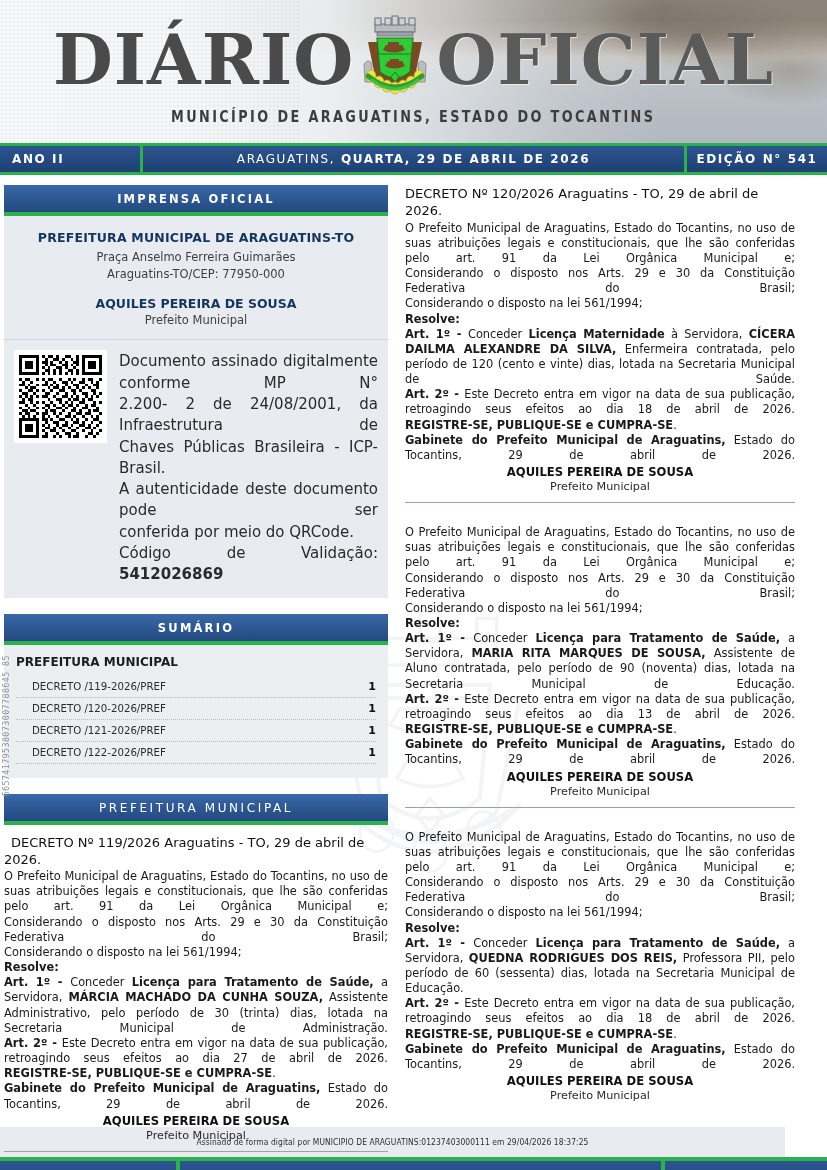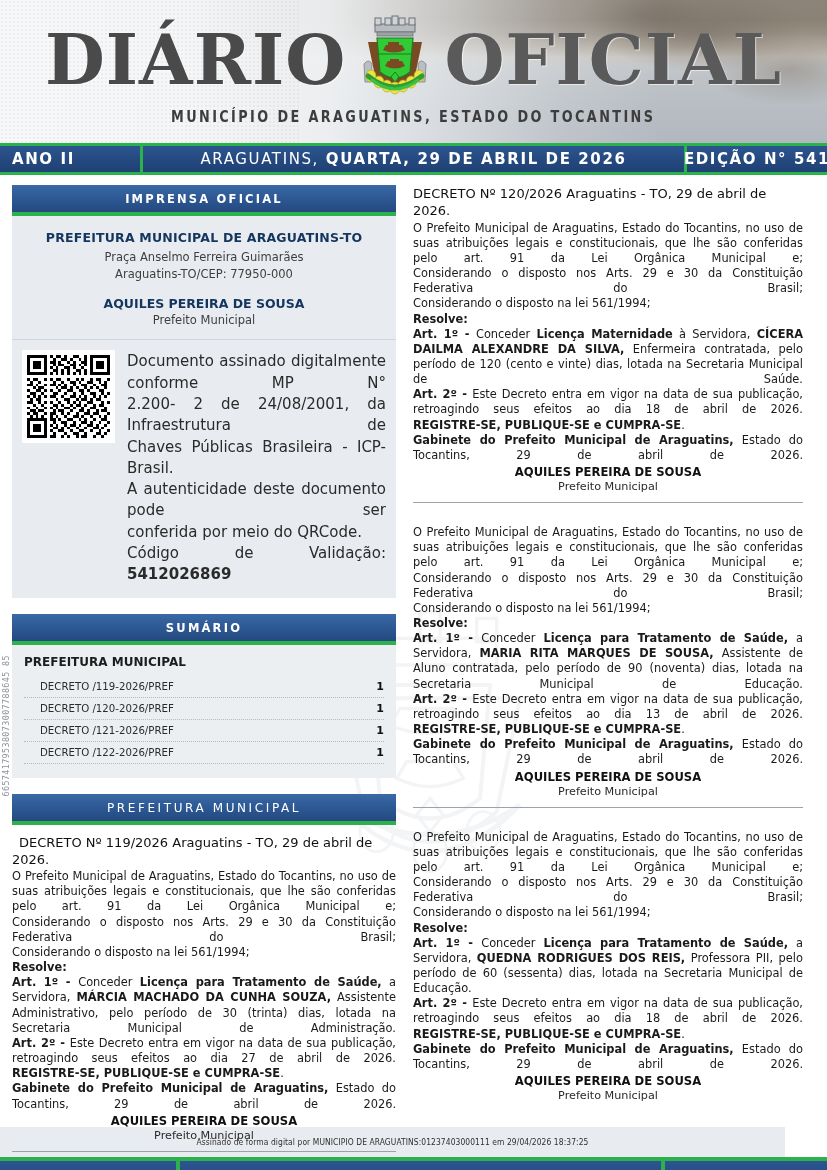--- a/index.html
+++ b/index.html
@@ -53,21 +53,21 @@
     display: flex;
     flex-direction: column;
     align-items: center;
     justify-content: flex-start;
     padding-top: 14px;
   }
   .title-row {
     display: flex;
     align-items: center;
     justify-content: center;
-    gap: 16px;
+    gap: 8px;
     height: 90px;
   }
   .dtitle {
     font-family: "DejaVu Serif", "Liberation Serif", serif;
     font-weight: 700;
     font-size: 69px;
     line-height: 1;
     letter-spacing: 1px;
     color: #4a4a4a;
     text-shadow: 1px 1px 0 rgba(255,255,255,.6);
@@ -92,36 +92,36 @@
     background: #2bb24c;
     gap: 3px;
     padding: 3px 0;
     align-items: stretch;
   }
   .topbar > div {
     background: linear-gradient(to bottom, #2c5590 0%, #24497f 55%, #1f4174 100%);
     color: #ffffff;
     display: flex;
     align-items: center;
-    font-size: 15px;
+    font-size: 12px;
     letter-spacing: 1.6px;
     font-weight: 600;
     white-space: nowrap;
   }
   .tb-ano { width: 140px; padding-left: 12px; }
   .tb-mid { flex: 1; justify-content: center; }
   .tb-mid .light { font-weight: 400; }
   .tb-ed { width: 140px; justify-content: center; }
 
   
   .page {
     position: relative;
     width: 827px;
     height: 952px;
-    padding: 10px 12px 0 12px;
+    padding: 10px 12px 0 4px;
     display: flex;
     gap: 17px;
   }
   .watermark {
     position: absolute;
     left: 300px; top: 430px;
     width: 260px; height: 300px;
     opacity: .09;
     pointer-events: none;
     z-index: 0;

